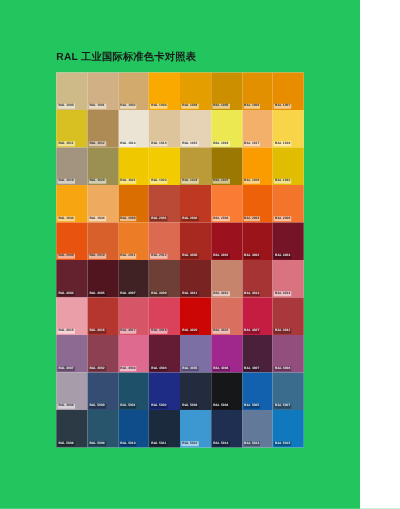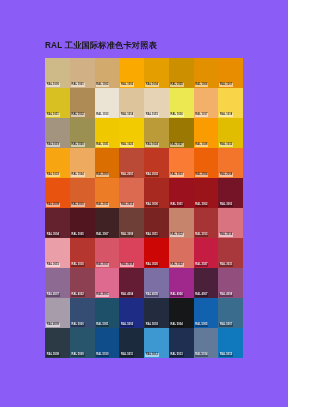--- a/index.html
+++ b/index.html
@@ -10,21 +10,21 @@
     width: 288px;
     height: 407px;
     background: #ffffff;
     font-family: "Liberation Sans", "DejaVu Sans", sans-serif;
     overflow: hidden;
   }
   .page {
     position: relative;
     width: 288px;
     height: 407px;
-    background: #8b5cf6;
+    background: #22c55e;
     box-sizing: border-box;
   }
   .doc-title {
     position: absolute;
     left: 45px;
     top: 40px;
     font-size: 8.2px;
     font-weight: bold;
     color: #1a1a1a;
     letter-spacing: 0.2px;

